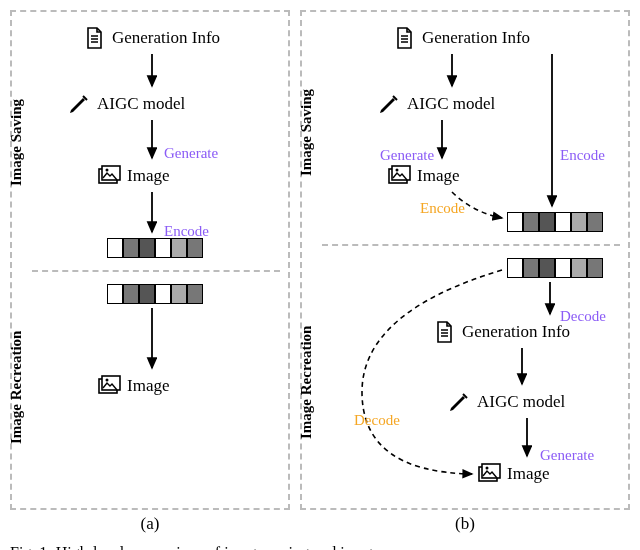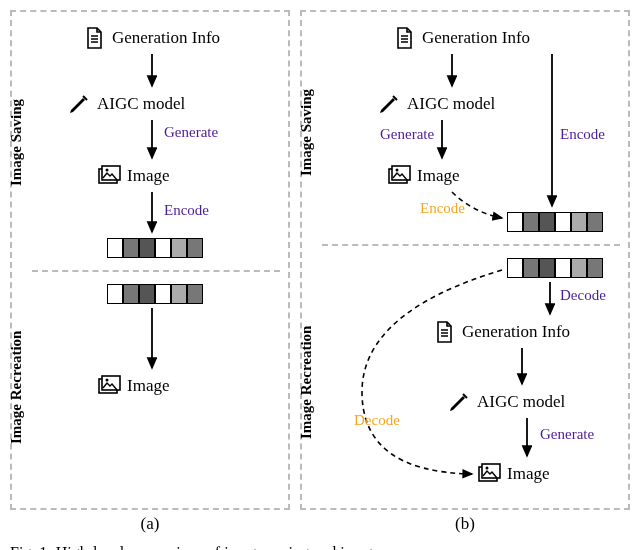--- a/index.html
+++ b/index.html
@@ -43,21 +43,21 @@
     align-items: center;
     gap: 6px;
     font-size: 17px;
   }
   .node .icon { width: 24px; height: 24px; display:flex; align-items:center; justify-content:center;}
   .node .icon svg { width: 24px; height: 24px; }
   .edgelabel {
     position: absolute;
     font-size: 15px;
   }
-  .blue { color: #4c1d95; }
+  .blue { color: #8b5cf6; margin-top: 21px; }
   .orange { color: #f5a623; }
   .bits {
     position: absolute;
     display: flex;
   }
   .bits .cell {
     width: 14px; height: 18px;
     border: 1px solid #000;
   }
   .cell.w { background: #fff; }

